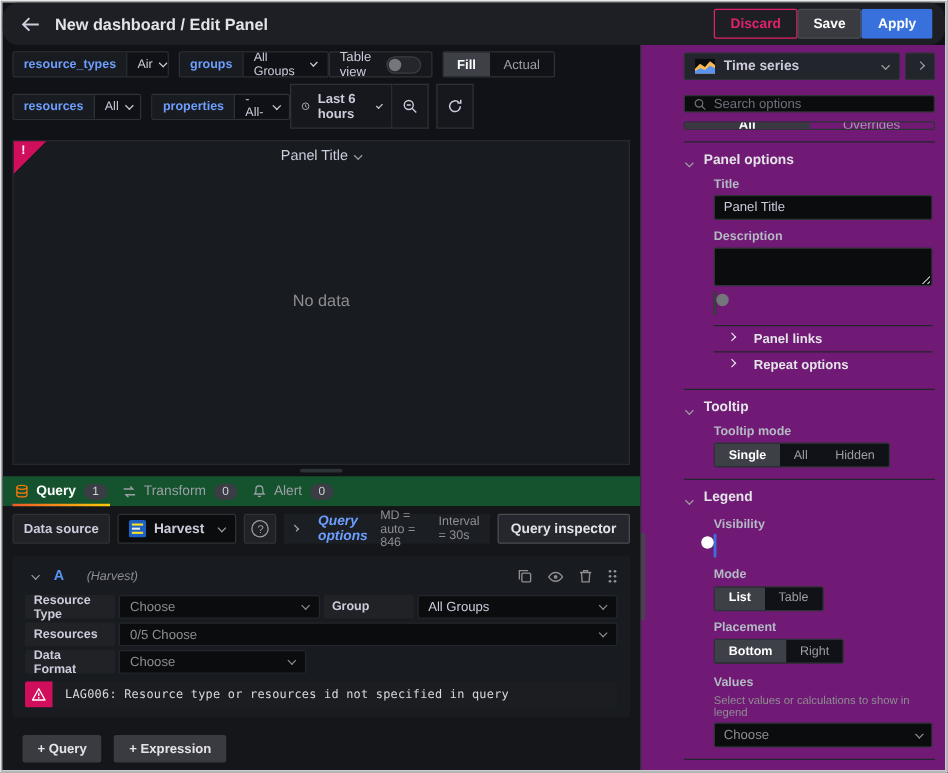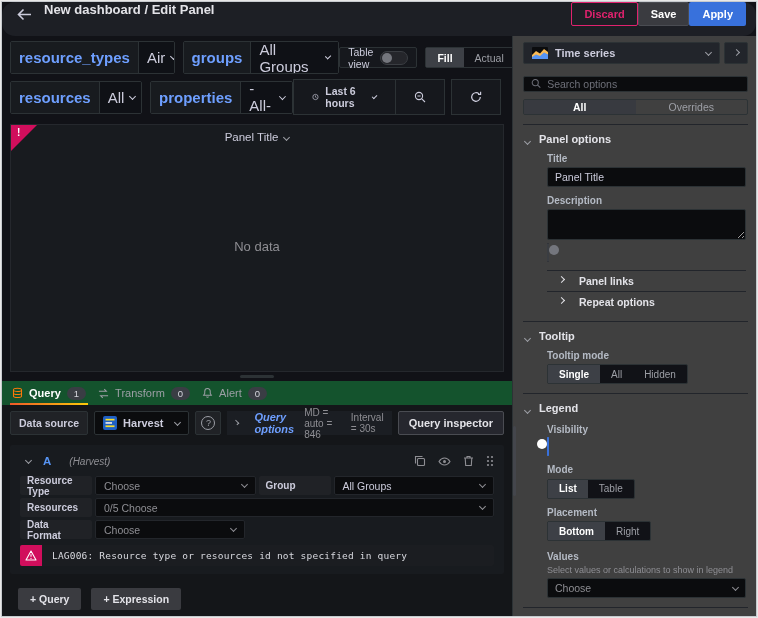--- a/index.html
+++ b/index.html
@@ -1,53 +1,53 @@
 <!DOCTYPE html>
 <html><head>
 <meta charset="utf-8">
 <style>
   * { box-sizing: border-box; margin:0; padding:0; }
   html,body { width:758px; height:618px; background:#e8e8e8; }
   body { font-family:"Liberation Sans", sans-serif; }
   .frame { width:756px; height:616px; margin:1px; border:1px solid #c7cace; background:#111217; color:#ccccdc; display:flex; flex-direction:column; overflow:hidden; }
 
   
-  .topbar { height:34px; flex:0 0 34px; background:#1d1f25; display:flex; align-items:flex-start; padding:0 10px;border-radius:13px; }
+  .topbar { height:34px; flex:0 0 34px; background:#1d1f25; display:flex; align-items:center; padding:0 10px;border-radius:13px; }
   .back { width:24px; height:24px; display:flex; align-items:center; justify-content:center; color:#ccccdc; cursor:pointer; }
   .tb-title { font-size:13px; font-weight:bold; color:#e3e3e8; margin-left:8px; }
   .tb-actions { margin-left:auto; display:flex; gap:0; }
   .btn { height:24px; padding:0 12px; border-radius:2px; font-size:11px; font-weight:bold; display:flex; align-items:center; cursor:pointer; border:1px solid transparent; }
   .btn-discard { color:#e0226e; border-color:#e0226e; background:transparent; }
   .btn-save { background:#3a3b40; border-color:#4a4c52; color:#fff; }
   .btn-apply { background:#3871dc; color:#fff; }
 
   .main { flex:1; display:flex; min-height:0; }
   .left { width:510px; flex:0 0 510px; display:flex; flex-direction:column; min-height:0; }
-  .right { flex:1; border-left:1px solid #2c3235; display:flex; flex-direction:column; overflow:hidden; position:relative; background:#404040; }
+  .right { flex:1; border-left:1px solid #2c3235; display:flex; flex-direction:column; overflow:hidden; position:relative; background:#701a75;padding-left:24px; }
 
   
   .controls { padding:5px 8px 2px 8px; }
   .ctl-row { display:flex; align-items:center; margin-bottom:5px; }
   .chips { display:flex; gap:8px; }
-  .chip { display:flex; height:33px; border:1px solid #2c3235; border-radius:2px; overflow:hidden; font-size:15px; }
+  .chip { display:flex; height:21px; border:1px solid #2c3235; border-radius:2px; overflow:hidden; font-size:10px; }
   .chip .cl { background:#181b1f; color:#6e9fff; font-weight:bold; padding:0 8px; display:flex; align-items:center; border-right:1px solid #2c3235; }
   .chip .cv { background:#0f1116; color:#ccccdc; padding:0 8px; display:flex; align-items:center; }
   .chev { display:inline-block; width:5px; height:5px; border-right:1.5px solid currentColor; border-bottom:1.5px solid currentColor; transform:rotate(45deg); margin-left:6px; position:relative; top:-1px; }
   .chev.r { transform:rotate(-45deg); margin-left:0; margin-right:6px; }
   .view-group { margin-left:auto; margin-right:60px; display:flex; gap:8px; align-items:center; }
   .tv-box { height:21px; border:1px solid #2c3235; border-radius:2px; background:#16181d; display:flex; align-items:center; padding:0 8px; gap:7px; font-size:10.5px; color:#ccccdc; }
   .toggle { width:28px; height:14px; border-radius:8px; background:#25262b; border:1px solid #3a3d42; position:relative; cursor:pointer; flex:0 0 auto; }
   .toggle .knob { position:absolute; top:1px; left:1px; width:10px; height:10px; border-radius:50%; background:#74767d; }
   .toggle.on { background:#3871dc; border-color:#3871dc; }
   .toggle.on .knob { left:auto; right:1px; background:#fff; }
   .rgroup { display:inline-flex; border:1px solid #2c3235; border-radius:2px; background:#111217; height:21px; }
   .rgroup .opt { padding:0 11px; display:flex; align-items:center; font-size:10.5px; color:#9d9fa6; cursor:pointer; white-space:nowrap; }
   .rgroup .opt.sel { background:#3d4046; color:#fff; font-weight:bold; }
   .time-group { margin-left:auto; margin-right:145px; display:flex; }
-  .tbtn { height:36px; background:#16181d; border:1px solid #2c3235; display:flex; align-items:center; padding:0 18px; font-size:10.5px; font-weight:bold; color:#ccccdc; gap:6px; cursor:pointer; }
+  .tbtn { height:36px; background:#16181d; border:1px solid #2c3235; display:flex; align-items:center; padding:0 8px; font-size:10.5px; font-weight:bold; color:#ccccdc; gap:6px; cursor:pointer; }
   .tbtn + .tbtn { border-left:none; }
   .tbtn.last { margin-left:6px; border-left:1px solid #2c3235; }
 
   
   .panel-wrap { flex:1; padding:2px 8px 0 8px; min-height:0; }
   .panel { position:relative; height:100%; background:#181b1f; border:1px solid #25282d; }
   .corner { position:absolute; top:0; left:0; width:0; height:0; border-top:26px solid #d10e5c; border-right:26px solid transparent; }
   .corner-mark { position:absolute; top:2px; left:6px; color:#fff; font-size:10px; font-weight:bold; }
   .panel-title { text-align:center; padding-top:6px; font-size:11.5px; color:#ccccdc; cursor:pointer; }
   .no-data { position:absolute; top:50%; left:50%; transform:translate(-50%,-60%); font-size:13px; color:#8e8e93; }

